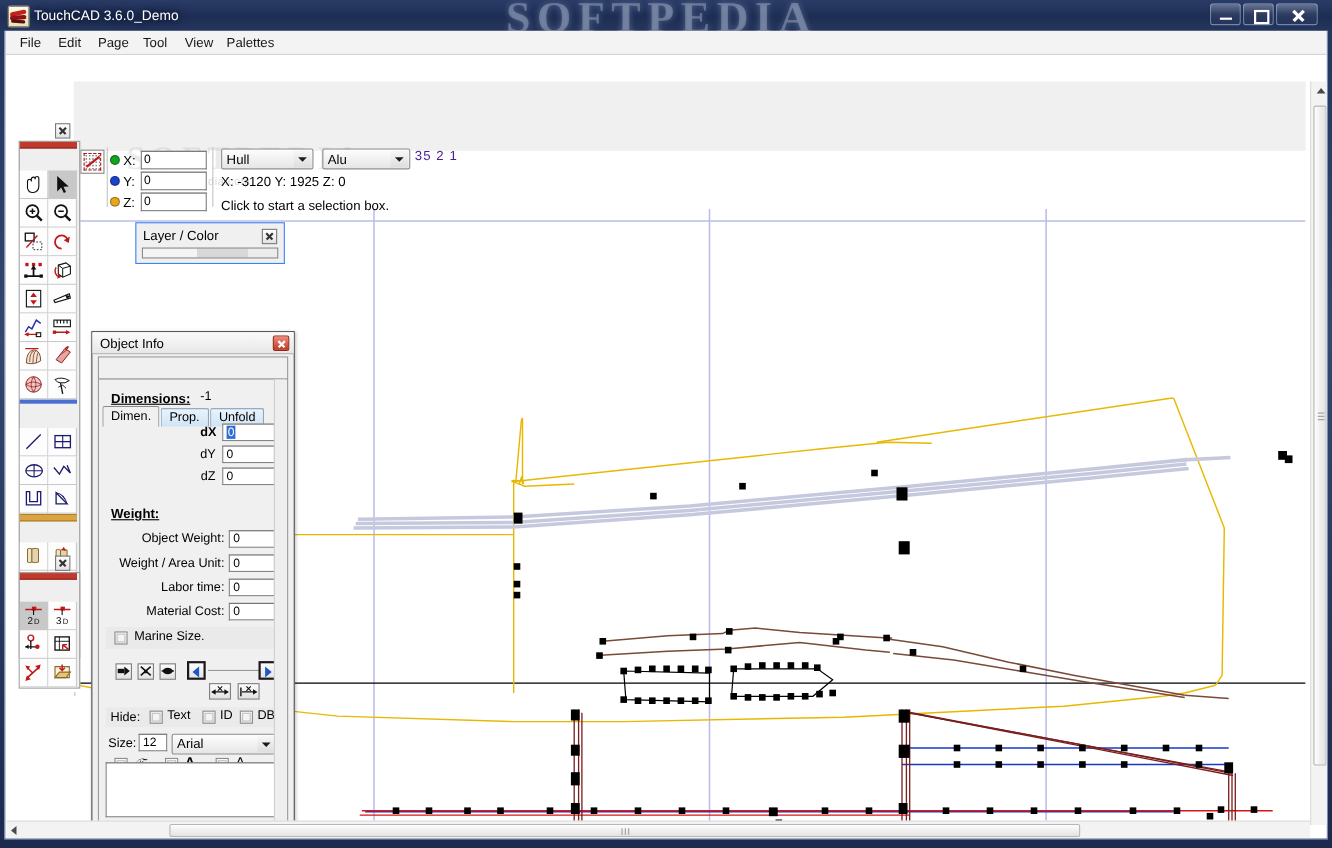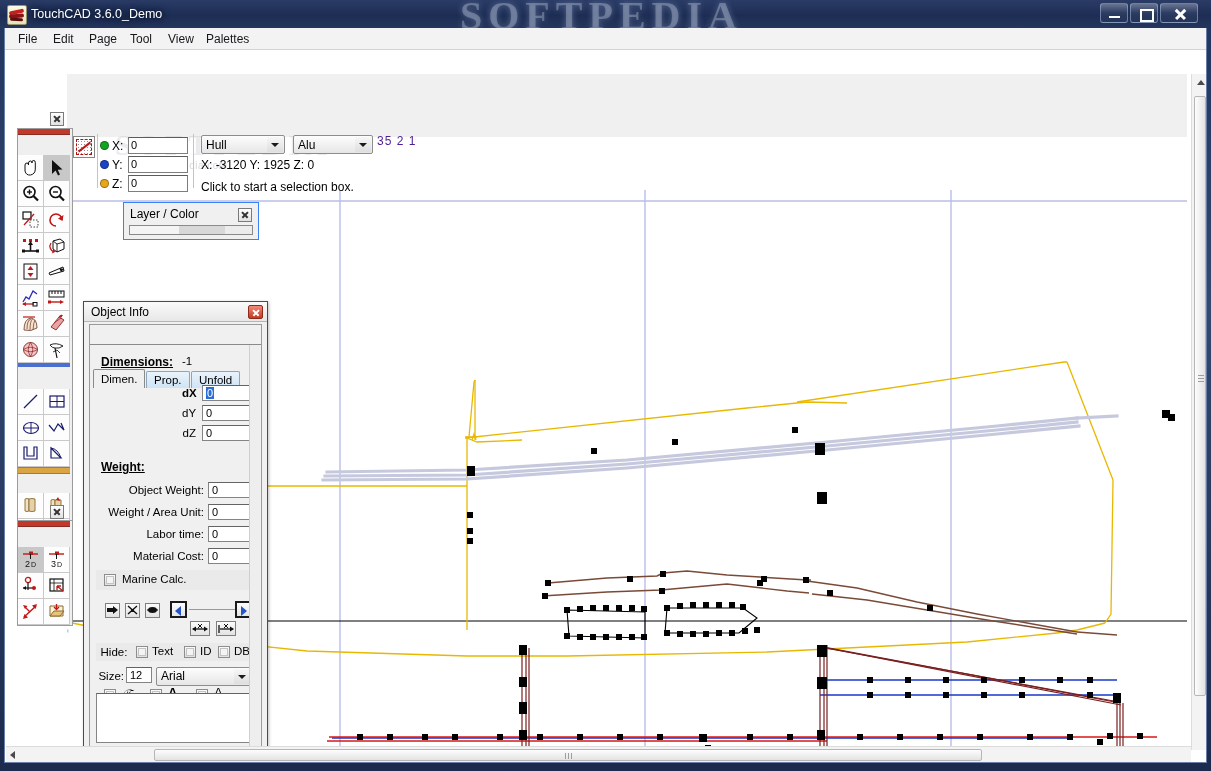--- a/index.html
+++ b/index.html
@@ -950,21 +950,21 @@
           <div class="lab" style="left:10px;top:203px;width:104px;">Labor time:</div>
           <div class="tin" style="left:118px;top:201px;width:42px;">0</div>
 
           <div class="lab" style="left:10px;top:225px;width:104px;">Material Cost:</div>
           <div class="tin" style="left:118px;top:223px;width:42px;">0</div>
 
           <div style="position:absolute;left:6px;top:245px;width:155px;height:20px;background:#eaeaea;"></div>
           <span class="cbx" style="left:14px;top:249px;">
               <span class="cbx-in"></span>
             </span>
-          <span style="position:absolute;left:32px;top:248px;font-size:11.5px;">Marine Calc.</span>
+          <span style="position:absolute;left:32px;top:248px;font-size:11.5px;">Marine Size.</span>
 
           <span class="dbtn" style="left:15px;top:278px;">
             <svg width="13" height="13">
                 <rect x="1" y="4" width="6" height="4" fill="#111"></rect>
                 <path d="M7 2 L12 6 L7 10 Z" fill="#111"></path>
               </svg>
           </span>
           <span class="dbtn" style="left:35px;top:278px;">
             <svg width="13" height="13">
                 <path d="M2 2 L11 10 M11 2 L2 10" stroke="#111" stroke-width="1.4"></path>

